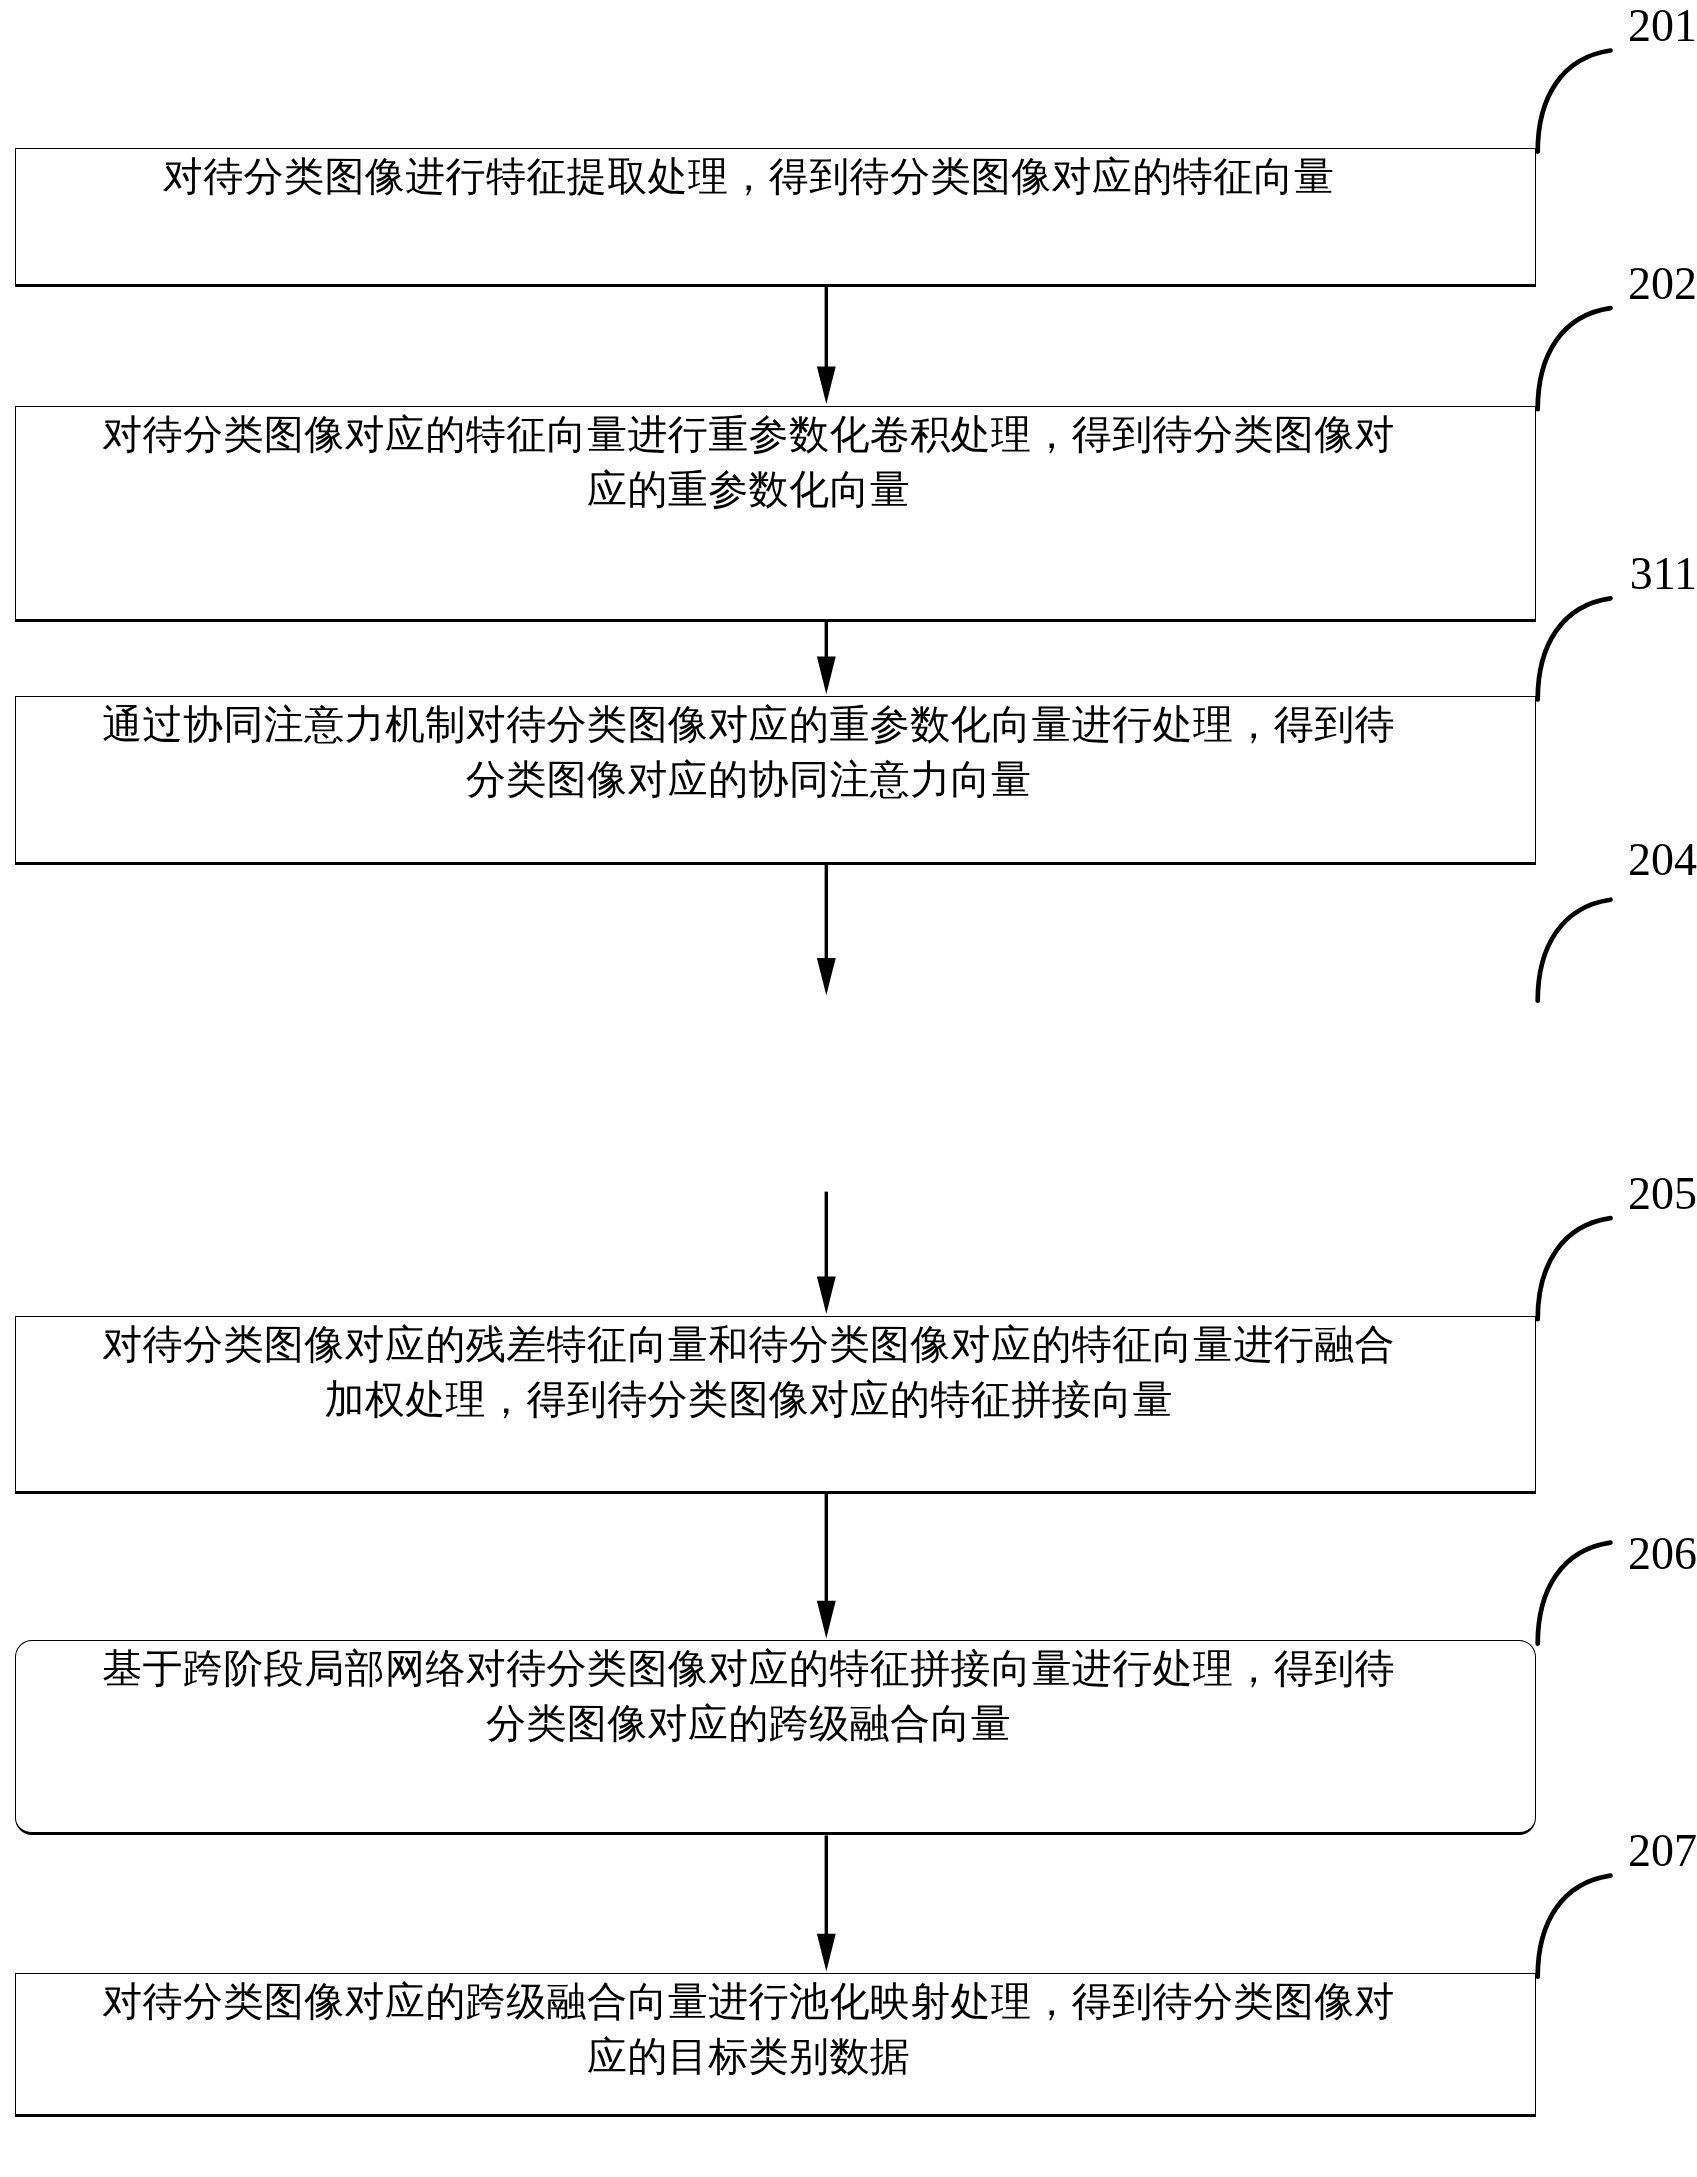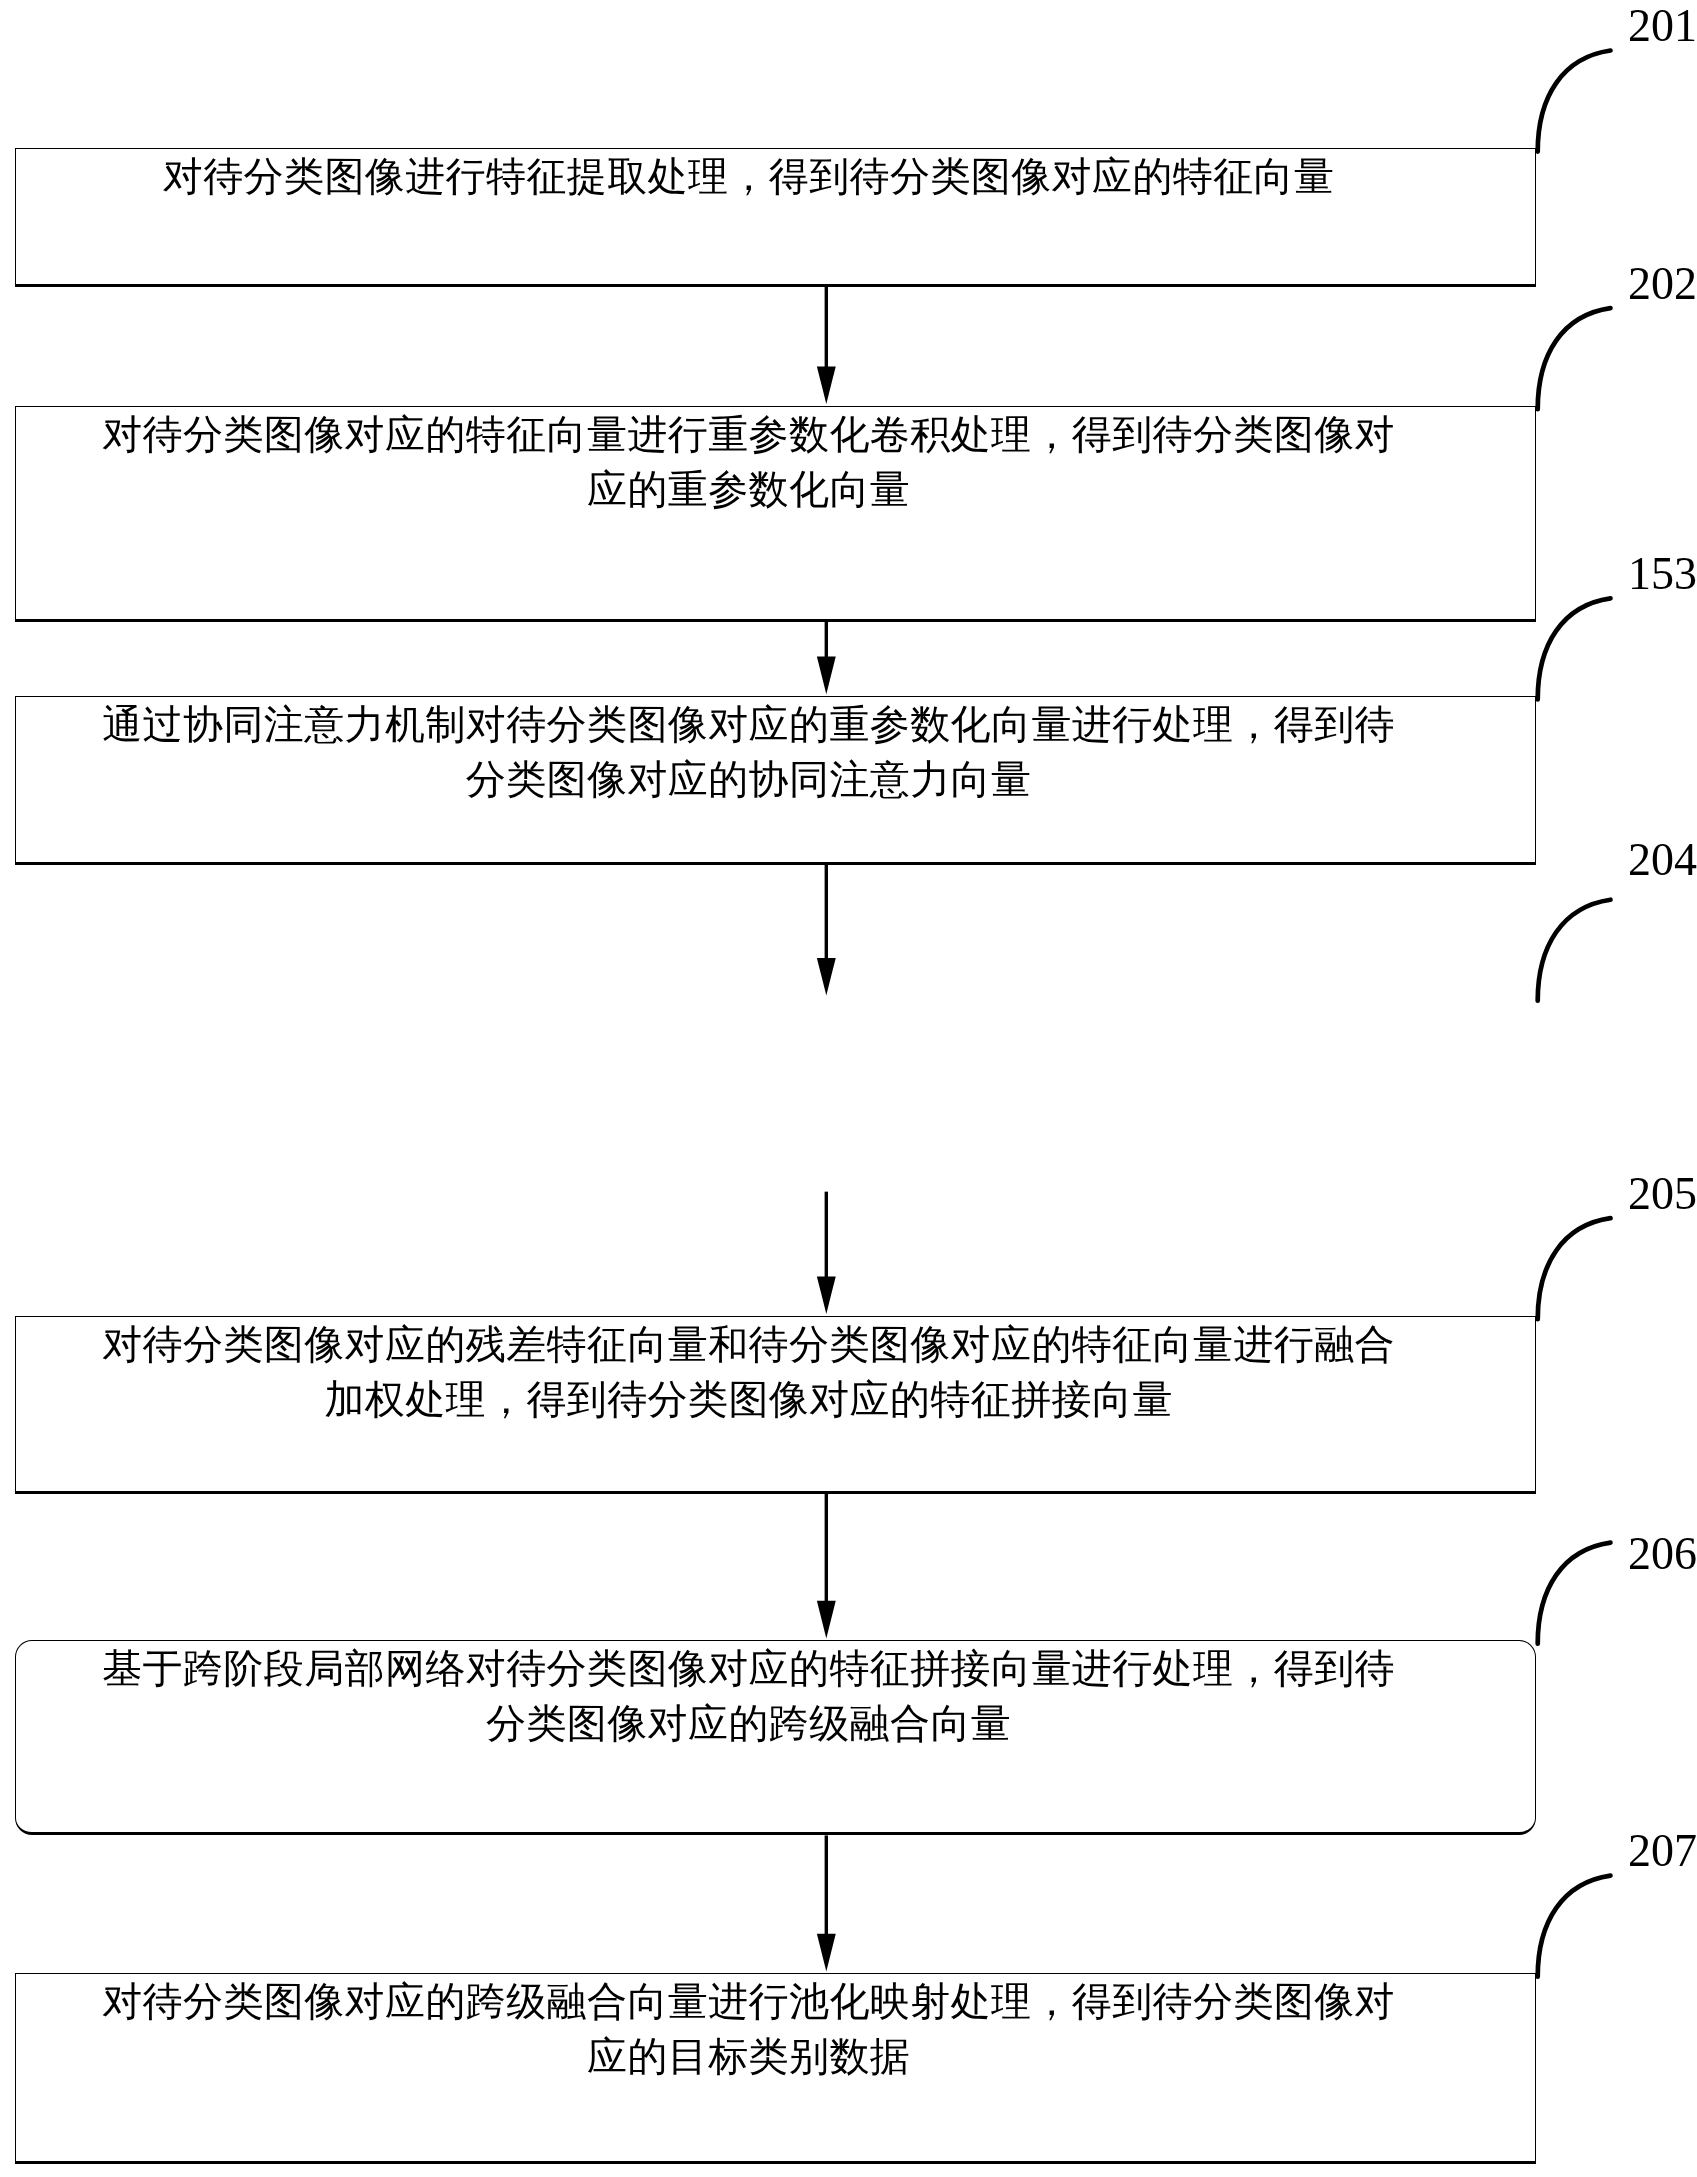--- a/index.html
+++ b/index.html
@@ -91,28 +91,28 @@
       <div class="step-text">对待分类图像进行特征提取处理，得到待分类图像对应的特征向量</div>
     </div>
     <div class="step-label" style="top: 0.9px;">201</div>
     <div class="step-box" style="top: 406px; height: 216px;">
       <div class="step-text">对待分类图像对应的特征向量进行重参数化卷积处理，得到待分类图像对应的重参数化向量</div>
     </div>
     <div class="step-label" style="top: 259px;">202</div>
     <div class="step-box" style="top: 696px; height: 169px;">
       <div class="step-text">通过协同注意力机制对待分类图像对应的重参数化向量进行处理，得到待分类图像对应的协同注意力向量</div>
     </div>
-    <div class="step-label" style="top: 549px;">153</div>
+    <div class="step-label" style="top: 549px;">311</div>
     <div class="step-label" style="top: 835px;">204</div>
     <div class="step-box" style="top: 1316px; height: 178px;">
       <div class="step-text">对待分类图像对应的残差特征向量和待分类图像对应的特征向量进行融合加权处理，得到待分类图像对应的特征拼接向量</div>
     </div>
     <div class="step-label" style="top: 1169px;">205</div>
     <div class="step-box" style="top: 1640px; height: 195px; border-radius: 17px;">
       <div class="step-text">基于跨阶段局部网络对待分类图像对应的特征拼接向量进行处理，得到待分类图像对应的跨级融合向量</div>
     </div>
     <div class="step-label" style="top: 1493px; margin-top: 36px;">206</div>
-    <div class="step-box" style="top: 1973px; height: 191px;">
+    <div class="step-box" style="top: 1973px; height: 144px;">
       <div class="step-text">对待分类图像对应的跨级融合向量进行池化映射处理，得到待分类图像对应的目标类别数据</div>
     </div>
     <div class="step-label" style="top: 1826px;">207</div>
   </div>
 
 
 </body></html>

